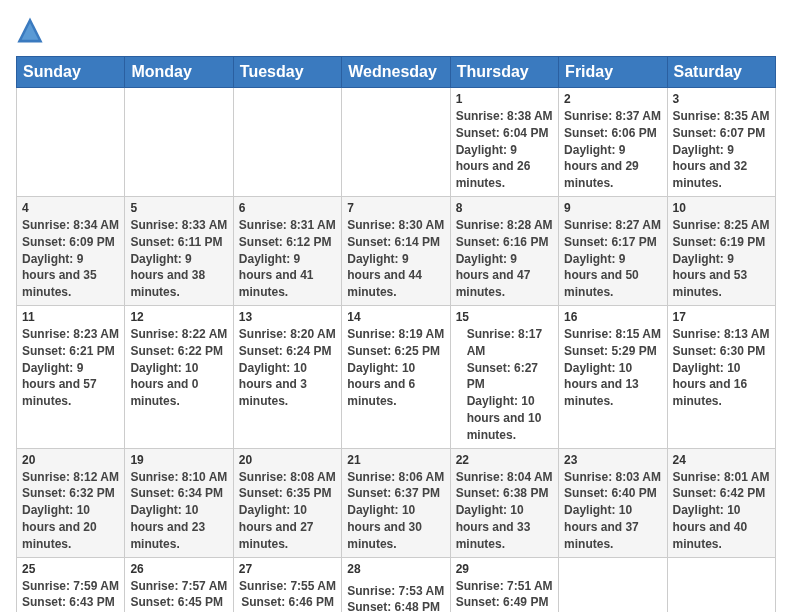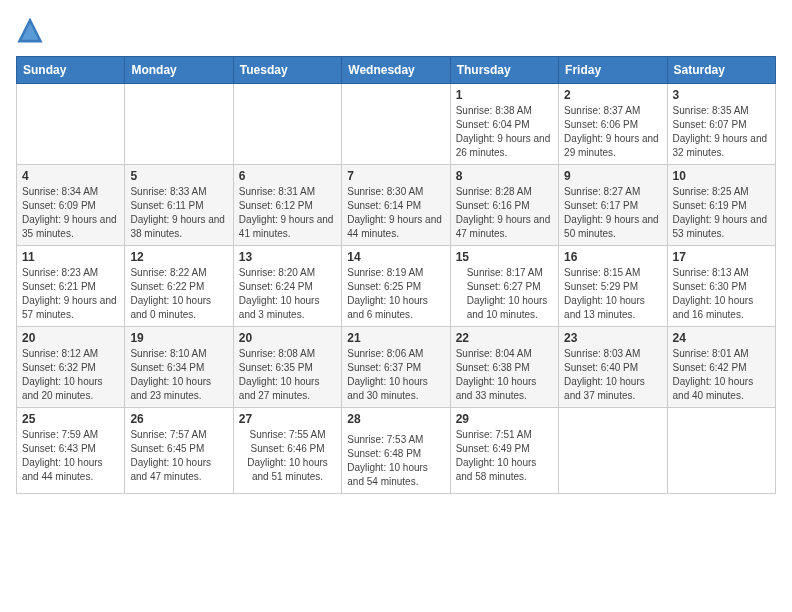--- a/index.html
+++ b/index.html
@@ -50,21 +50,21 @@
     table {
       width: 100%;
       border-collapse: collapse;
       font-size: 11px;
     }
     thead tr th {
       background-color: #3a7abf;
       color: #fff;
       text-align: left;
       padding: 6px 6px;
-      font-size: 12px;
+      font-size: 16px;
       font-weight: bold;
       border: 1px solid #2a5fa0;
     }
     tbody tr td {
       border: 1px solid #ccc;
       padding: 4px 5px;
       vertical-align: top;
       width: 14.28%;
       min-height: 80px;
     }
@@ -76,22 +76,23 @@
     }
     .day-number {
       font-weight: bold;
       font-size: 12px;
       color: #333;
       display: block;
       margin-bottom: 2px;
     }
     .day-info {
       color: #444;
-      font-size: 10px;
+      font-size: 12px;
       line-height: 1.4;
+      font-weight: bold;
     }
     .empty-cell {
       background-color: #f9f9f9;
     }
   </style>
 </head>
 <body>
 
 <div class="header">
   <div class="logo">

